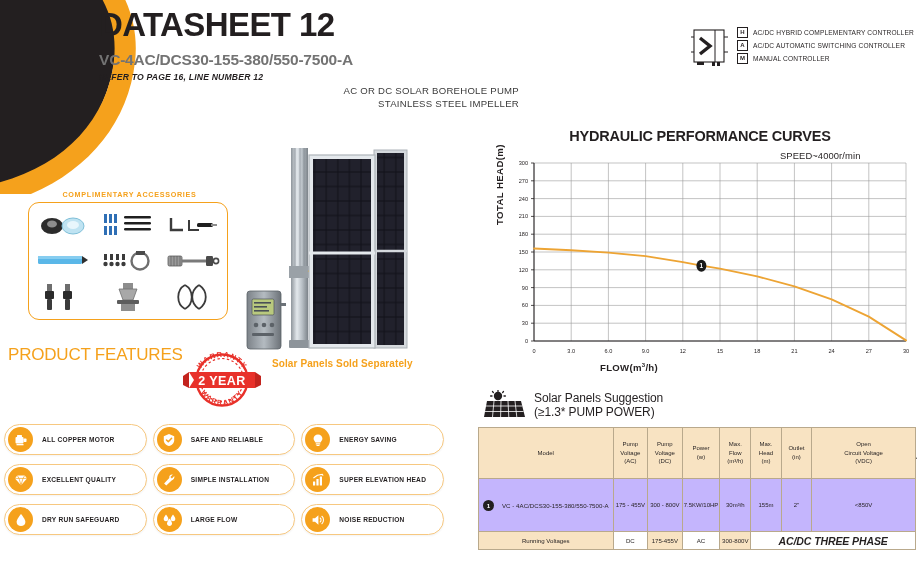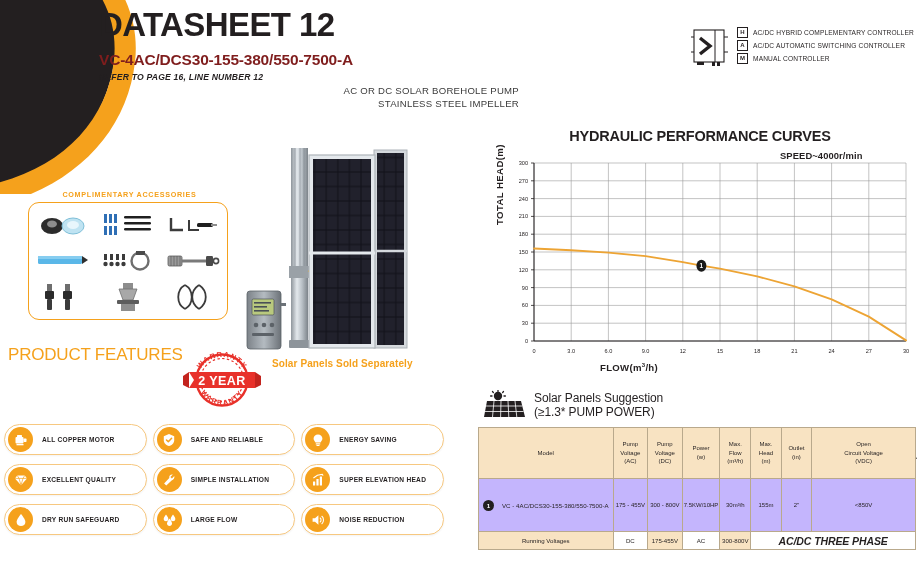--- a/index.html
+++ b/index.html
@@ -16,21 +16,21 @@
   #deco svg{display:block;}
 
   
   #header{left:99px;top:8px;width:420px;}
   #doc-title{
     font-size:33px;font-weight:bold;letter-spacing:-0.6px;
     line-height:1;margin:0 0 10px 0;color:#231f20;
   }
   #series-label{font-size:10.5px;letter-spacing:.3px;color:#3b3b3b;margin-bottom:3px;}
   #model-code{
-    font-size:15.5px;font-weight:bold;color:#7f1d1d;letter-spacing:-0.2px;margin-bottom:3px;
+    font-size:15.5px;font-weight:bold;color:#737373;letter-spacing:-0.2px;margin-bottom:3px;
   }
   #refer-line{font-size:8.6px;font-weight:bold;font-style:italic;letter-spacing:.2px;margin-bottom:3px;}
   .hdr-sub{font-size:9.6px;letter-spacing:.25px;color:#3b3b3b;line-height:1.35;text-align:right;}
 
   
   #ctrl-legend{left:690px;top:26px;display:flex;align-items:flex-start;gap:7px;}
   #ctrl-figure{width:40px;height:42px;flex:none;}
   .ctrl-rows{padding-top:1px;}
   .ctrl-row{display:flex;align-items:center;gap:5px;margin-bottom:2px;}
   .ctrl-badge{
@@ -74,21 +74,21 @@
     display:flex;align-items:center;justify-content:center;
   }
   .pill-ic svg{display:block;}
   .pill-tx{font-size:6.6px;font-weight:bold;letter-spacing:.25px;margin-left:9px;color:#231f20;}
 
   
   #chart-title{
     left:480px;top:128px;width:440px;text-align:center;
     font-size:14.5px;font-weight:bold;letter-spacing:-0.2px;
   }
-  #chart-speed{left:780px;top:150px;font-size:9.4px;font-weight:bold;letter-spacing:.1px;}
+  #chart-speed{left:780px;top:150px;font-size:9.4px;font-weight:normal;letter-spacing:.1px;}
   #chart-wrap{left:498px;top:155px;width:412px;height:215px;}
   #ylabel{
     left:494px;top:225px;transform:rotate(-90deg);transform-origin:left top;
     font-size:9.6px;font-weight:bold;letter-spacing:.4px;white-space:nowrap;
   }
   #xlabel{left:600px;top:362px;font-size:9.6px;font-weight:bold;letter-spacing:.3px;}
   .tick{font-size:5.6px;fill:#231f20;font-family:"Liberation Sans",sans-serif;}
 
   
   #solar-head{left:483px;top:390px;display:flex;align-items:center;gap:7px;}

